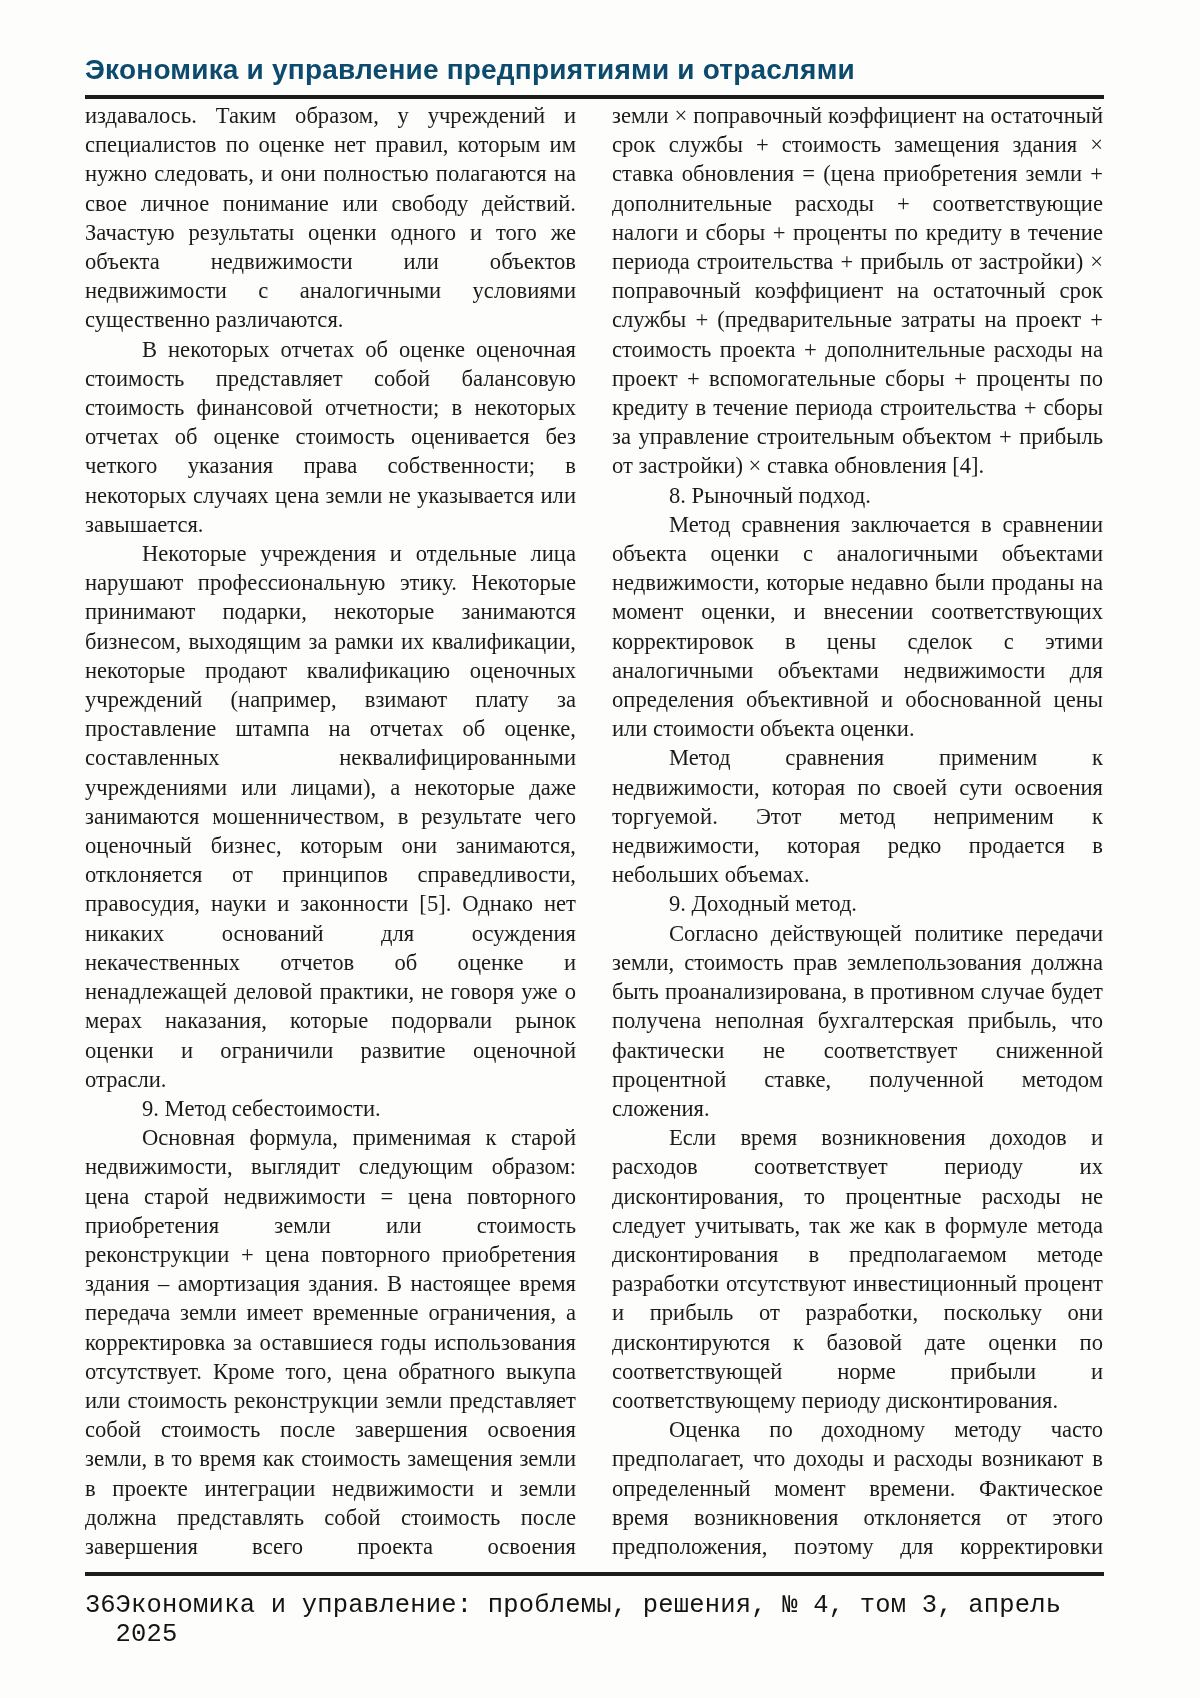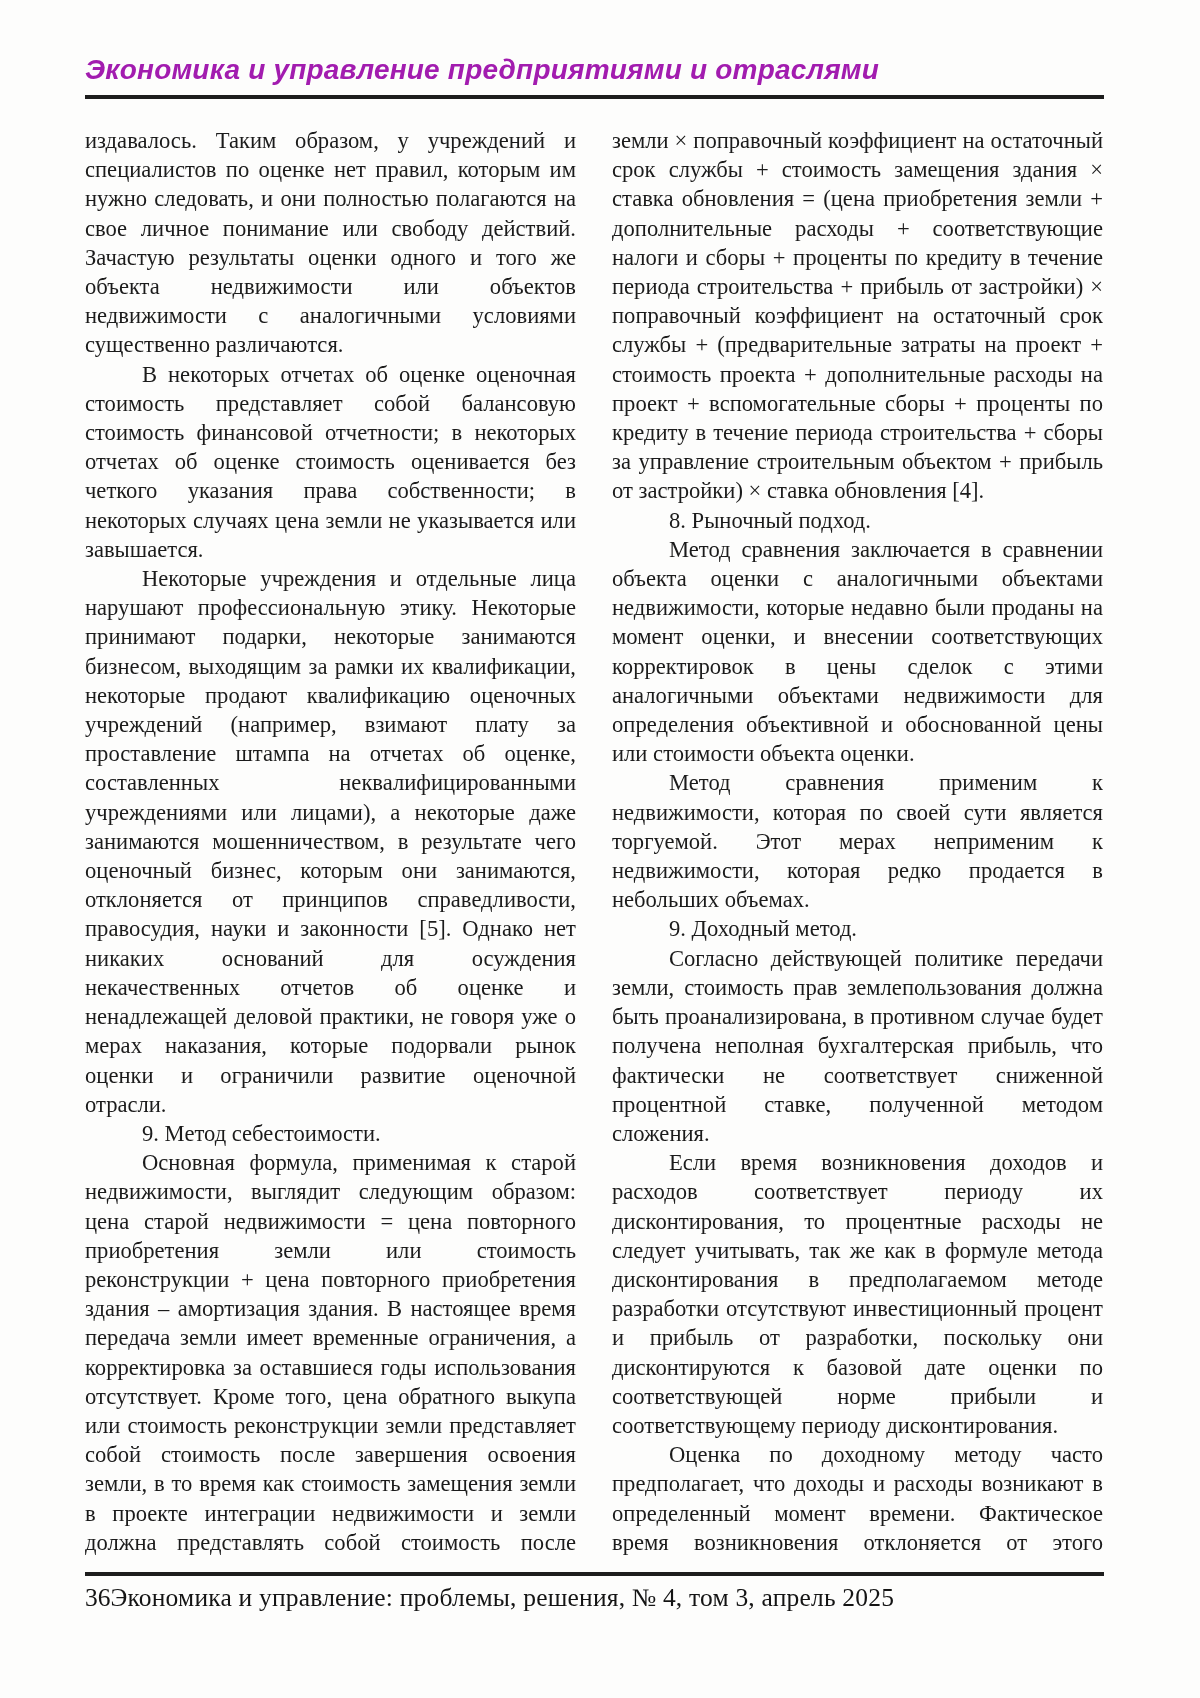--- a/index.html
+++ b/index.html
@@ -13,54 +13,53 @@
     font-family: "Liberation Serif", serif;
     color: #1b1b1b;
     overflow: hidden;
   }
   .header-block { position: absolute; left: 85px; right: 96px; top: 54px; }
   .running-head {
     font-family: "Liberation Sans", sans-serif;
     font-weight: bold;
     font-size: 28px;
     letter-spacing: 0.2px;
-    color: #a21caf;
-    font-style: italic;
+    color: #0c4a6e;
   }
   .rule { height: 4px; background: #1d1d1d; }
   .header-block .rule { margin-top: 9px; }
 
   .body-cols {
     position: absolute;
     left: 85px;
     top: 101px;
     width: 1019px;
     height: 1466px;
     overflow: hidden;
     display: flex;
     gap: 36px;
   }
-  .col { width: 491px; flex: 0 0 491px; margin-top: 25px; }
+  .col { width: 491px; flex: 0 0 491px; }
   .para {
     font-size: 22.6px;
     line-height: 29.2px;
     text-align: justify;
     text-indent: 57px;
     hyphens: auto;
     color: #1b1b1b;
   }
   .para.no-indent { text-indent: 0; }
 
   .footer-block { position: absolute; left: 85px; right: 96px; top: 1572px; }
   .footer-line {
     display: flex;
     justify-content: space-between;
     align-items: baseline;
-    margin-top: 7px;
-    font-family: Liberation Serif, serif;
+    margin-top: 15px;
+    font-family: Liberation Mono, monospace;
     font-size: 25.5px;
     color: #141414;
   }
   .page-number { flex: 0 0 auto; }
   .journal-citation { flex: 1 1 auto; text-align: left; letter-spacing: 0.2px; }
 </style>
 </head>
 <body>
 
 <div class="page">
@@ -75,21 +74,21 @@
         <p class="para no-indent" lang="ru">издавалось. Таким образом, у учреждений и специалистов по оценке нет правил, которым им нужно следовать, и они полностью полагаются на свое личное понимание или свободу действий. Зачастую результаты оценки одного и того же объекта недвижимости или объектов недвижимости с аналогичными условиями существенно различаются.</p>
         <p class="para" lang="ru">В некоторых отчетах об оценке оценочная стоимость представляет собой балансовую стоимость финансовой отчетности; в некоторых отчетах об оценке стоимость оценивается без четкого указания права собственности; в некоторых случаях цена земли не указывается или завышается.</p>
         <p class="para" lang="ru">Некоторые учреждения и отдельные лица нарушают профессиональную этику. Некоторые принимают подарки, некоторые занимаются бизнесом, выходящим за рамки их квалификации, некоторые продают квалификацию оценочных учреждений (например, взимают плату за проставление штампа на отчетах об оценке, составленных неквалифицированными учреждениями или лицами), а некоторые даже занимаются мошенничеством, в результате чего оценочный бизнес, которым они занимаются, отклоняется от принципов справедливости, правосудия, науки и законности [5]. Однако нет никаких оснований для осуждения некачественных отчетов об оценке и ненадлежащей деловой практики, не говоря уже о мерах наказания, которые подорвали рынок оценки и ограничили развитие оценочной отрасли.</p>
         <p class="para" lang="ru">9. Метод себестоимости.</p>
         <p class="para" lang="ru">Основная формула, применимая к старой недвижимости, выглядит следующим образом: цена старой недвижимости = цена повторного приобретения земли или стоимость реконструкции + цена повторного приобретения здания – амортизация здания. В настоящее время передача земли имеет временные ограничения, а корректировка за оставшиеся годы использования отсутствует. Кроме того, цена обратного выкупа или стоимость реконструкции земли представляет собой стоимость после завершения освоения земли, в то время как стоимость замещения земли в проекте интеграции недвижимости и земли должна представлять собой стоимость после завершения всего проекта освоения недвижимости, включая проценты по кредиту и прибыль от освоения в период строительства.</p>
       </div>
     <div class="col">
         <p class="para no-indent" lang="ru">земли × поправочный коэффициент на остаточный срок службы + стоимость замещения здания × ставка обновления = (цена приобретения земли + дополнительные расходы + соответствующие налоги и сборы + проценты по кредиту в течение периода строительства + прибыль от застройки) × поправочный коэффициент на остаточный срок службы + (предварительные затраты на проект + стоимость проекта + дополнительные расходы на проект + вспомогательные сборы + проценты по кредиту в течение периода строительства + сборы за управление строительным объектом + прибыль от застройки) × ставка обновления [4].</p>
         <p class="para" lang="ru">8. Рыночный подход.</p>
         <p class="para" lang="ru">Метод сравнения заключается в сравнении объекта оценки с аналогичными объектами недвижимости, которые недавно были проданы на момент оценки, и внесении соответствующих корректировок в цены сделок с этими аналогичными объектами недвижимости для определения объективной и обоснованной цены или стоимости объекта оценки.</p>
-        <p class="para" lang="ru">Метод сравнения применим к недвижимости, которая по своей сути является торгуемой. Этот мерах неприменим к недвижимости, которая редко продается в небольших объемах.</p>
+        <p class="para" lang="ru">Метод сравнения применим к недвижимости, которая по своей сути освоения торгуемой. Этот метод неприменим к недвижимости, которая редко продается в небольших объемах.</p>
         <p class="para" lang="ru">9. Доходный метод.</p>
         <p class="para" lang="ru">Согласно действующей политике передачи земли, стоимость прав землепользования должна быть проанализирована, в противном случае будет получена неполная бухгалтерская прибыль, что фактически не соответствует сниженной процентной ставке, полученной методом сложения.</p>
         <p class="para" lang="ru">Если время возникновения доходов и расходов соответствует периоду их дисконтирования, то процентные расходы не следует учитывать, так же как в формуле метода дисконтирования в предполагаемом методе разработки отсутствуют инвестиционный процент и прибыль от разработки, поскольку они дисконтируются к базовой дате оценки по соответствующей норме прибыли и соответствующему периоду дисконтирования.</p>
         <p class="para" lang="ru">Оценка по доходному методу часто предполагает, что доходы и расходы возникают в определенный момент времени. Фактическое время возникновения отклоняется от этого предположения, поэтому для корректировки можно использовать процентные расходы.</p>
       </div>
   </div>
 
   <div class="footer-block">
     <div class="rule"></div>
     <div class="footer-line">

